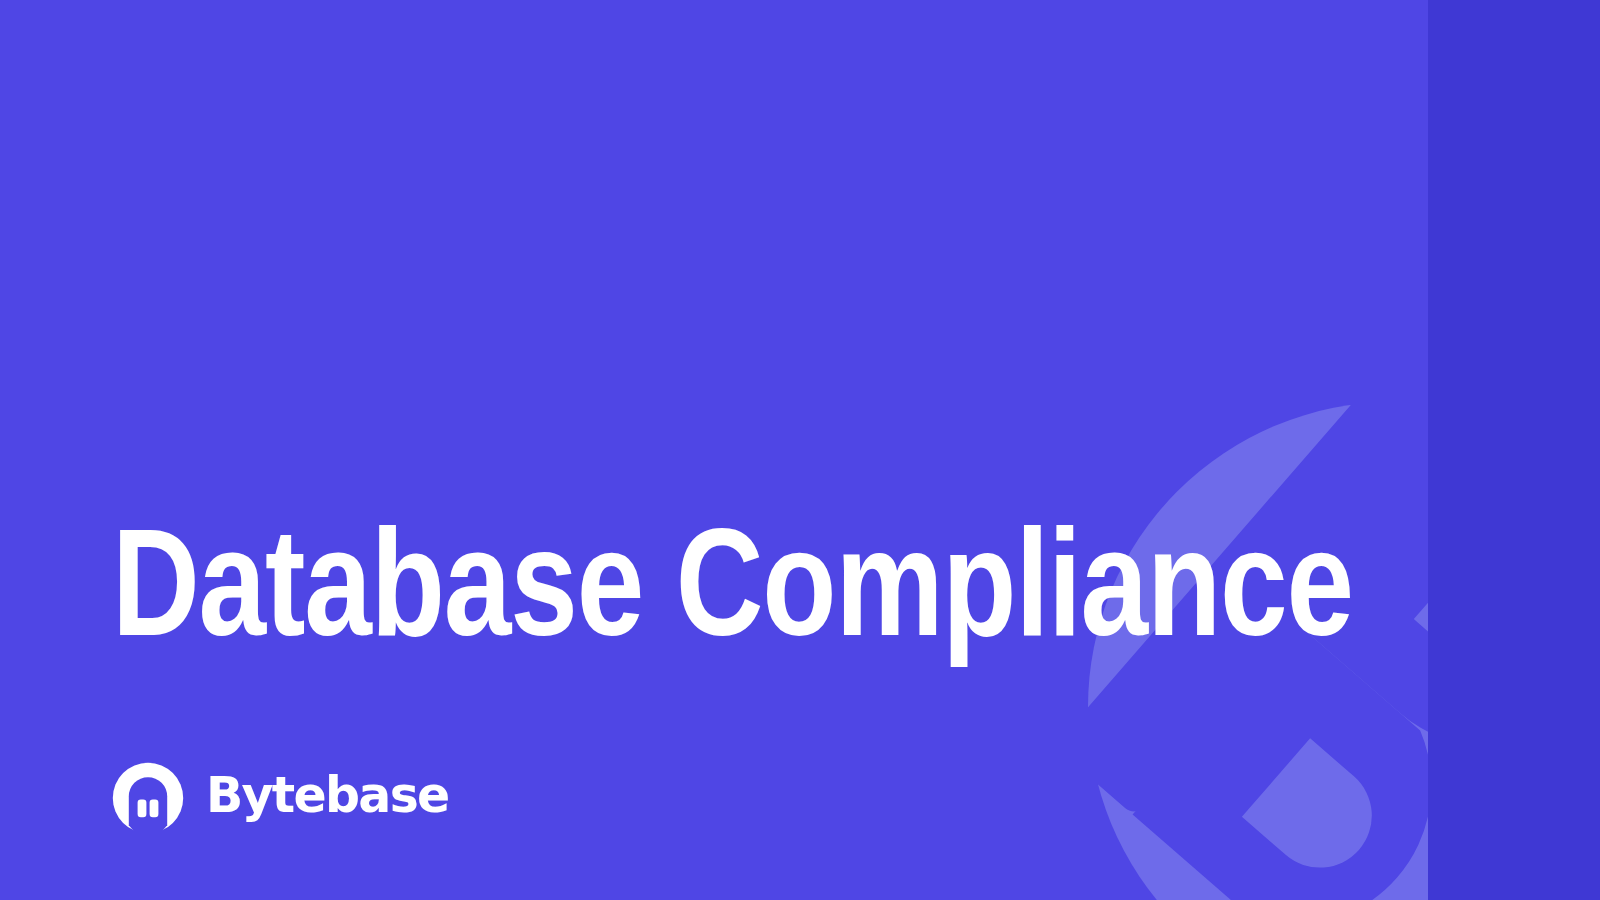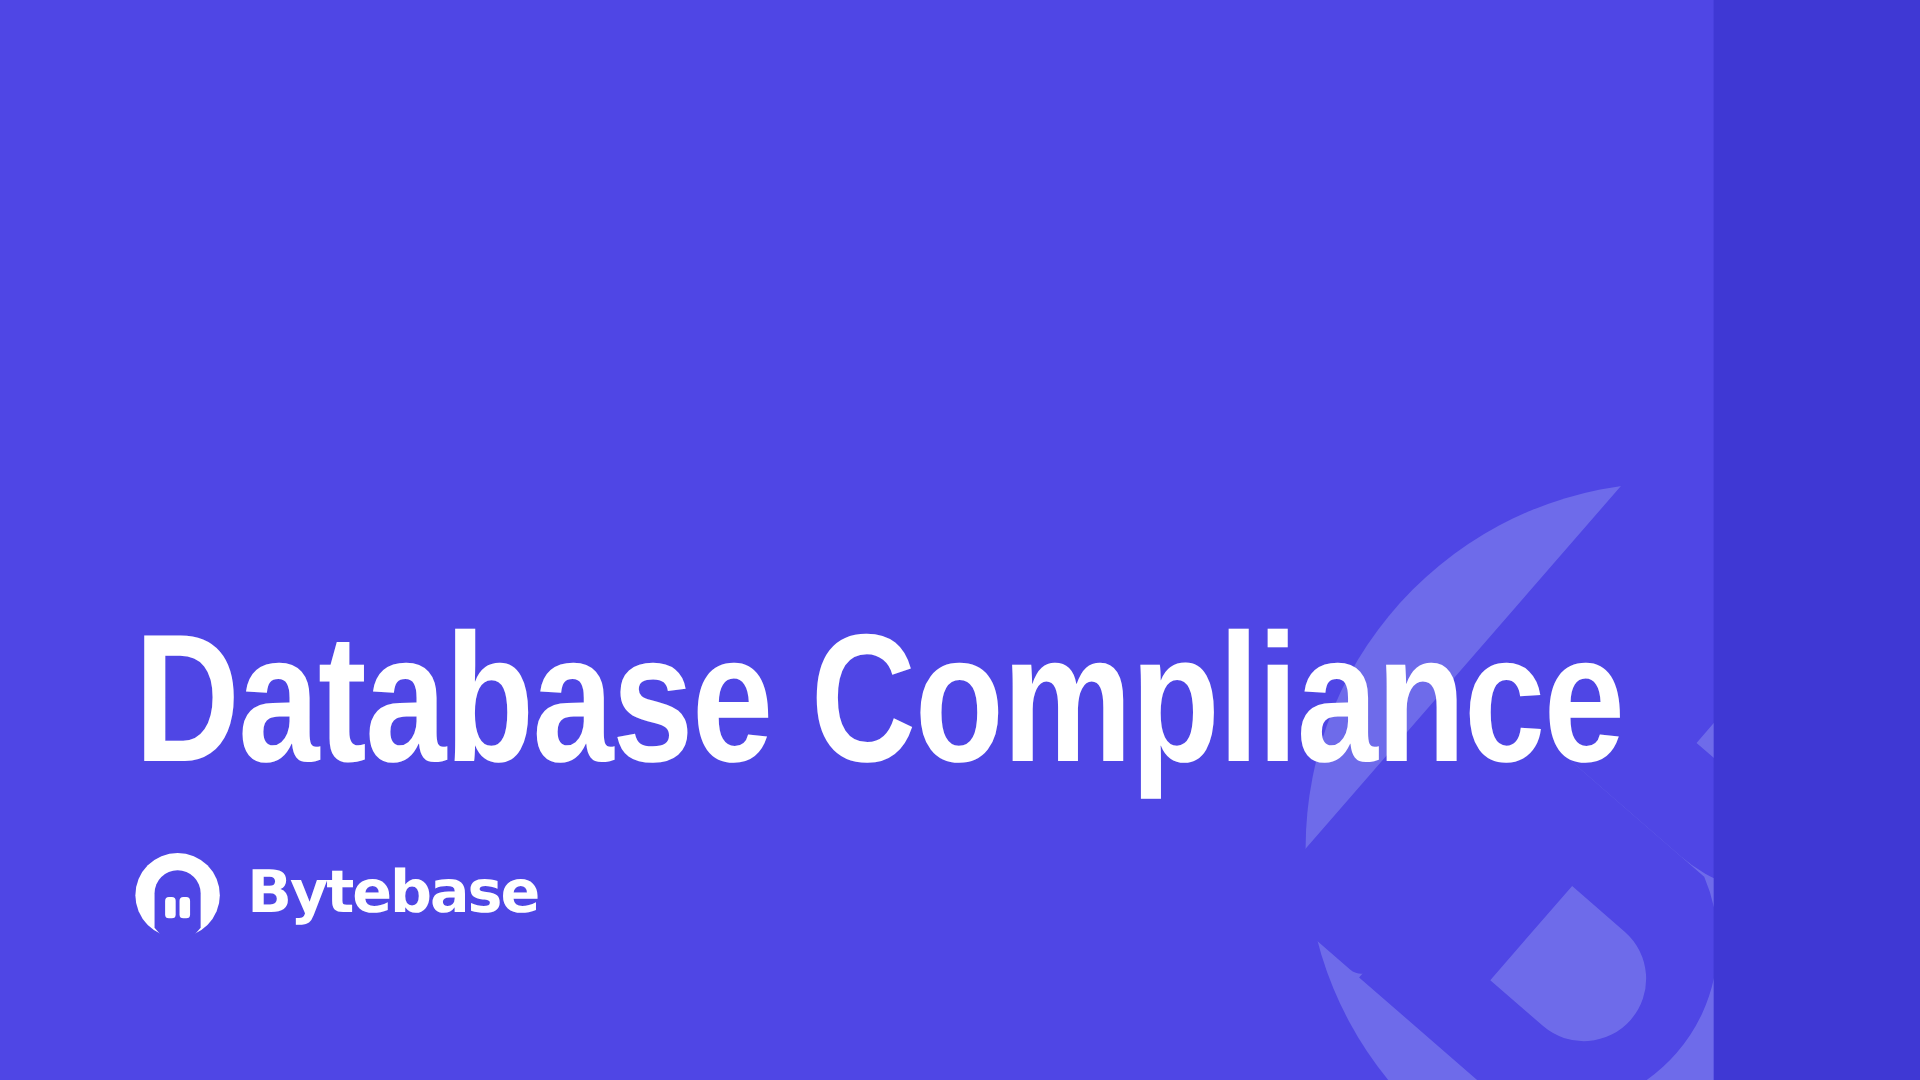--- a/index.html
+++ b/index.html
@@ -49,21 +49,21 @@
 
   .hl-line {
     display: block;
     white-space: nowrap;
   }
 
   
   #logo-lockup {
     position: absolute;
     left: 108px;
-    top: 706px;
+    top: 758px;
     display: flex;
     align-items: center;
     gap: 18px;
   }
 
   #logo-mark {
     width: 80px;
     height: 80px;
     display: block;
     flex: 0 0 auto;

